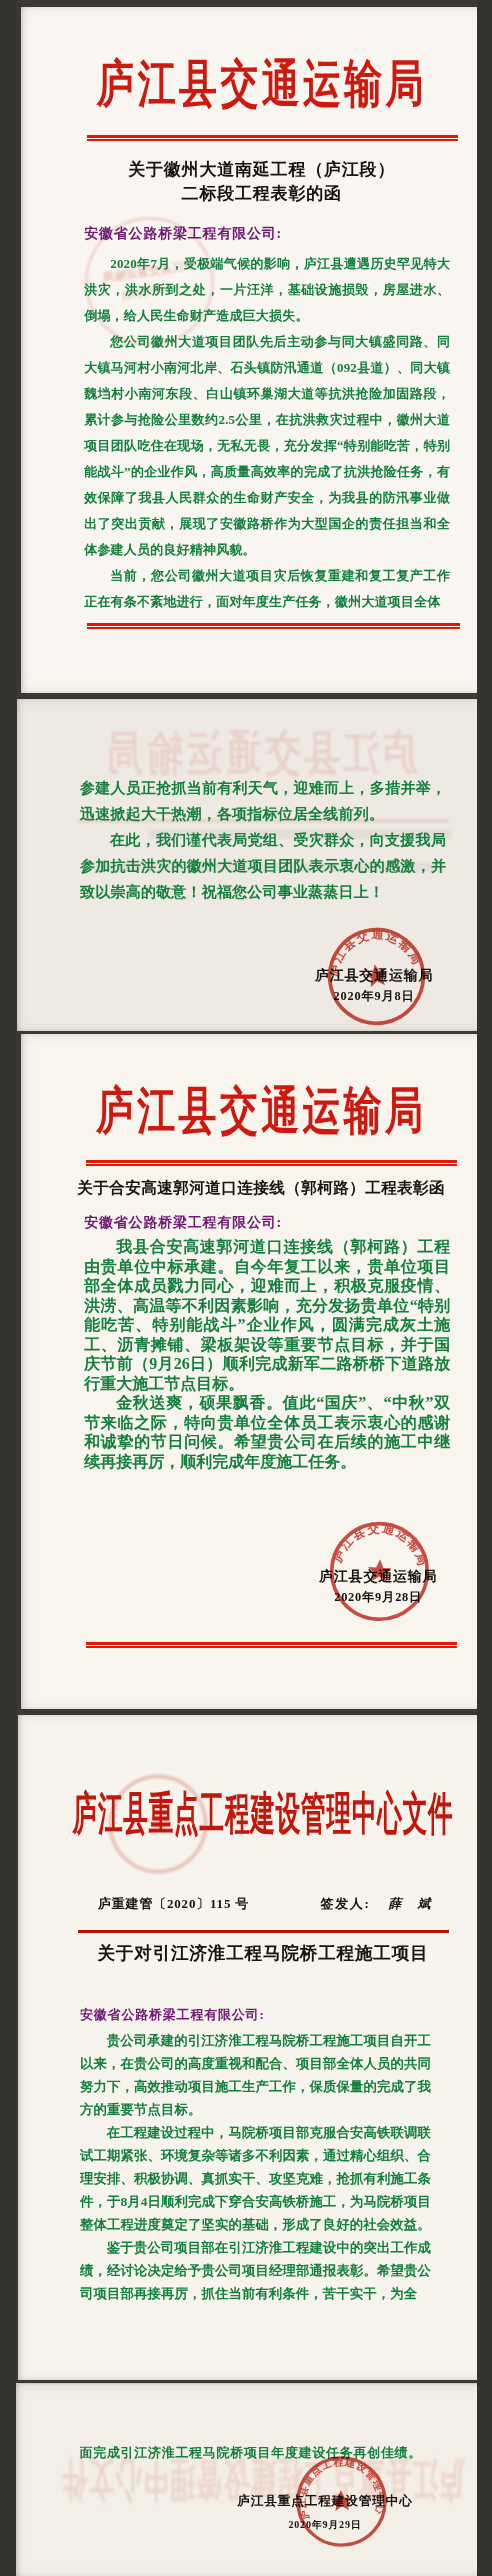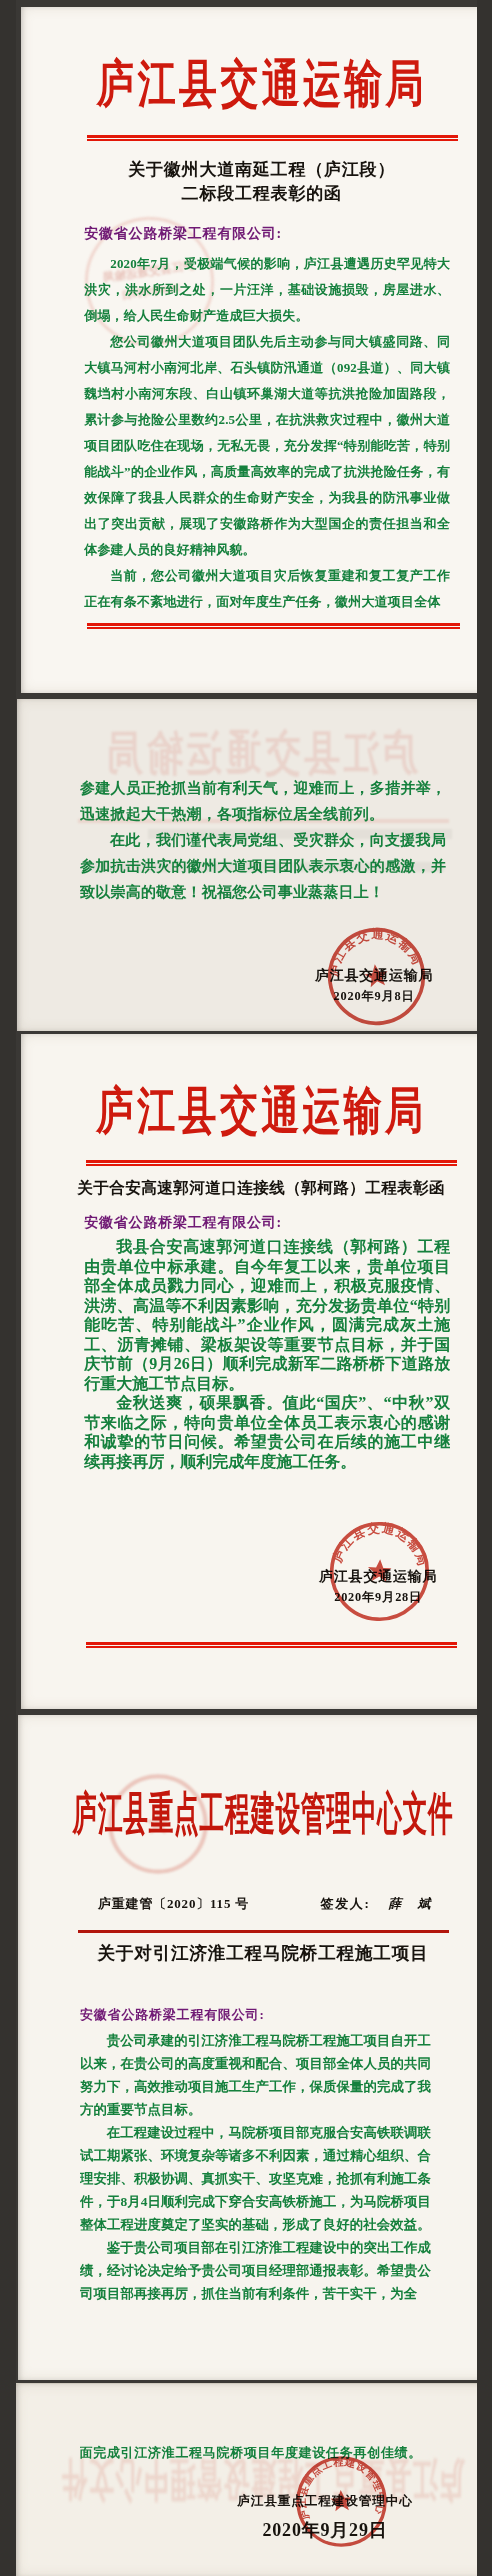--- a/index.html
+++ b/index.html
@@ -128,21 +128,21 @@
     </div>
   </div>
 
   <div class="page" style="left:0px;top:2383px;width:493px;height:193px;background:#f3efe7;border-top:0.8px solid #cfc9bd;">
     <div class="bleed rot-bleed" style="top:82px;font-size:25.4px;letter-spacing:1.6px;">庐江县重点工程建设管理中心文件</div>
     <div class="bodytext" style="left:64px;top:57px;width:366px;height:24.6px;font-size:13px;line-height:23px;letter-spacing:0.7px;">
       <p class="noindent">面完成引江济淮工程马院桥项目年度建设任务再创佳绩。</p>
     </div>
     <div class="sig" style="left:215px;top:109px;width:189px;">
       <div class="sig-name" style="font-size:12.7px;">庐江县重点工程建设管理中心</div>
-      <div class="sig-date" style="font-size:18px;margin-top:8.2px;">2020年9月29日</div>
+      <div class="sig-date" style="font-size:10px;margin-top:8.2px;">2020年9月29日</div>
     </div>
     <svg class="seal" style="left:277px;top:69px;width:97px;height:97px;transform:rotate(-4deg);" viewBox="-59 -59 118 118">
       <circle r="53" fill="none" stroke="#c8372a" stroke-width="4"></circle>
       <path fill="#c8372a" d="M0,-14 L4.1,-4.3 L13.3,-4.3 L6,1.6 L8.2,11.3 L0,5.6 L-8.2,11.3 L-6,1.6 L-13.3,-4.3 L-4.1,-4.3 Z"></path>
       <defs>
           <path id="arcC" d="M -42,13 A 44,44 0 1 1 42,13" fill="none"></path>
         </defs>
       <text font-size="12.5" font-weight="700" fill="#c8372a" letter-spacing="1">
         <textPath href="#arcC" startOffset="50%" text-anchor="middle">庐江县重点工程建设管理中心</textPath>
       </text>

